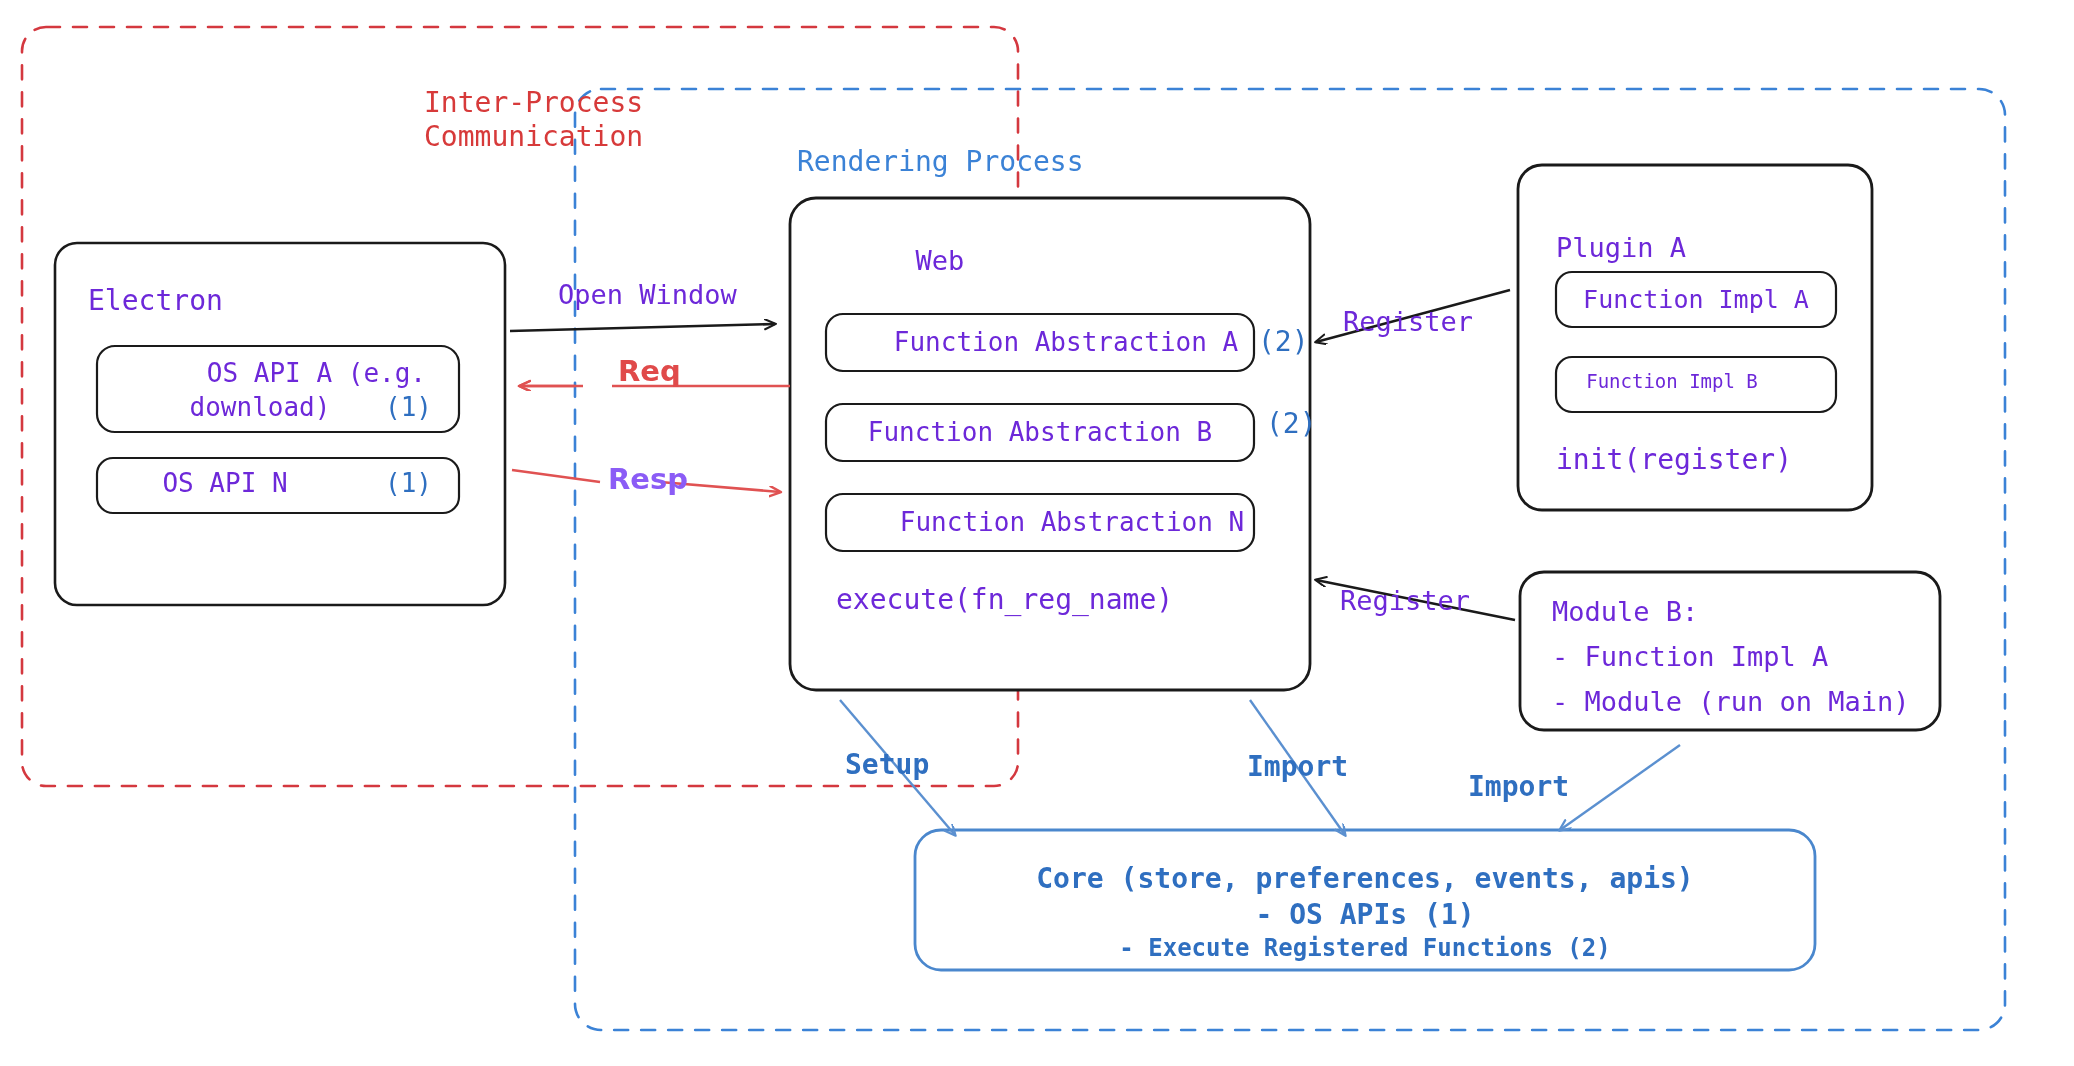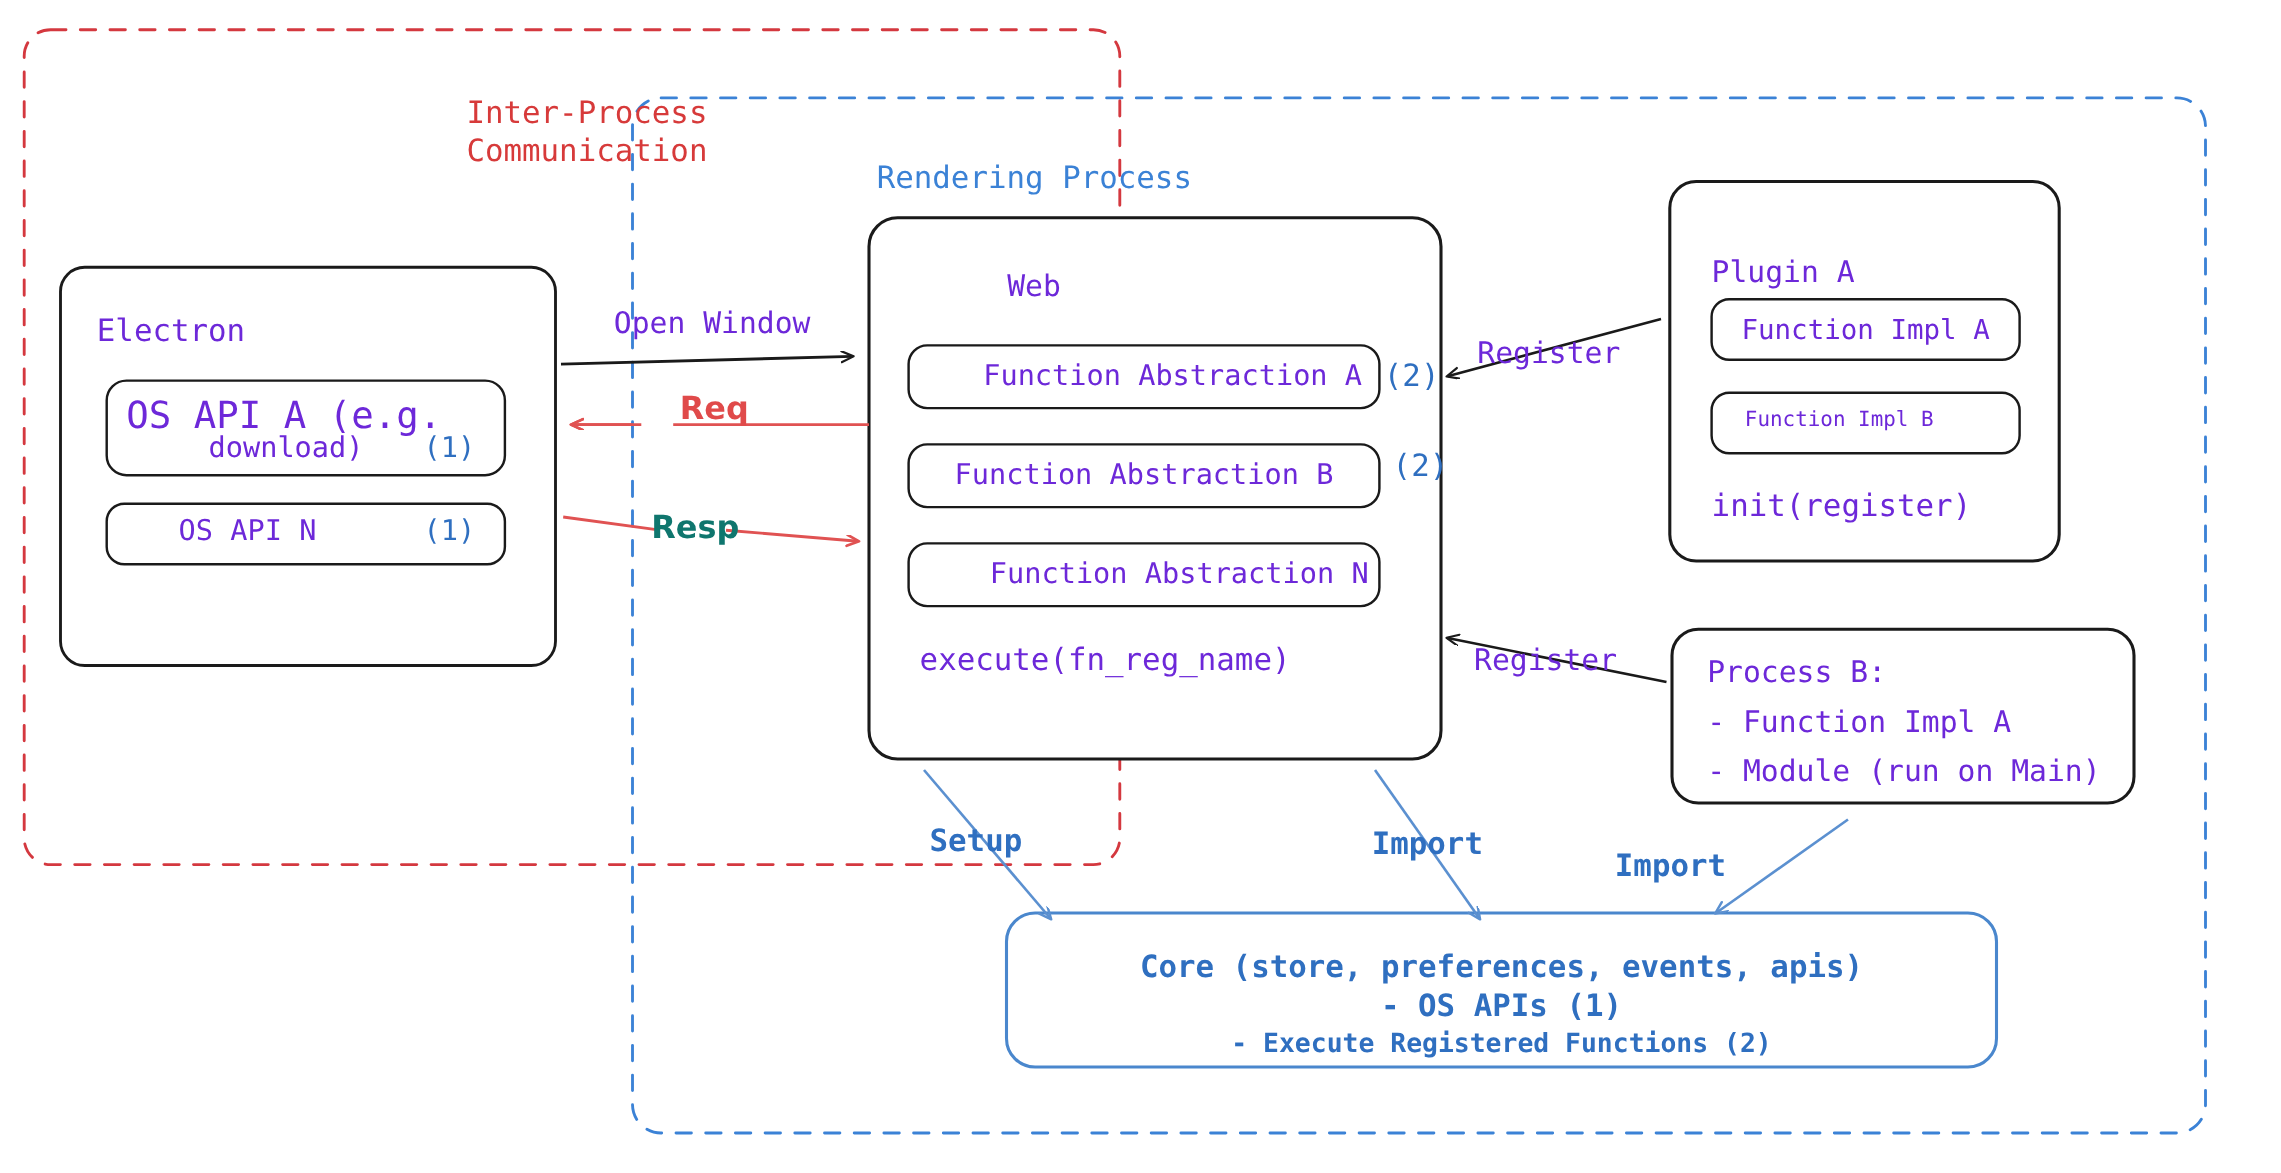--- a/index.html
+++ b/index.html
@@ -94,21 +94,21 @@
     <path d="M1680,745 L1560,830" fill="none" stroke="#5b90d0" stroke-width="2.4" marker-end="url(#arrHeadBlue)"></path>
   </svg>
 
   <div class="txt red-txt" style="left:424px; top:86px; font-size:28px;">Inter-Process</div>
   <div class="txt red-txt" style="left:424px; top:120px; font-size:28px;">Communication</div>
 
   <div class="txt" style="left:797px; top:145px; font-size:28px; color:#3b82d6;">Rendering Process</div>
 
   <div class="txt" style="left:88px; top:284px; font-size:28px;">Electron</div>
 
-  <div class="txt center" style="left:108px; top:358px; width:300px; font-size:34px;">OS API A (e.g.</div>
+  <div class="txt center" style="left:126px; top:358px; width:300px; font-size:26px;text-align:right;">OS API A (e.g.</div>
   <div class="txt center" style="left:110px; top:392px; width:300px; font-size:26px;">download)</div>
   <div class="txt blue-txt" style="left:385px; top:392px; font-size:26px;">(1)</div>
 
   <div class="txt center" style="left:110px; top:468px; width:230px; font-size:26px;">OS API N</div>
   <div class="txt blue-txt" style="left:385px; top:468px; font-size:26px;">(1)</div>
 
   <div class="txt center" style="left:790px; top:245px; width:300px; font-size:27px;">Web</div>
 
   <div class="txt center" style="left:826px; top:327px; width:480px; font-size:26px;">Function Abstraction A</div>
   <div class="txt blue-txt" style="left:1258px; top:325px; font-size:28px;">(2)</div>
@@ -118,33 +118,33 @@
 
   <div class="txt center" style="left:826px; top:507px; width:428px; font-size:26px;padding-left:32px;">Function Abstraction N</div>
 
   <div class="txt" style="left:836px; top:583px; font-size:28px;">execute(fn_reg_name)</div>
 
   <div class="txt" style="left:1556px; top:232px; font-size:27px;">Plugin A</div>
   <div class="txt center" style="left:1556px; top:285px; width:280px; font-size:25px;">Function Impl A</div>
   <div class="txt center" style="left:1556px; top:370px; width:232px; font-size:19px;">Function Impl B</div>
   <div class="txt" style="left:1556px; top:443px; font-size:28px;">init(register)</div>
 
-  <div class="txt" style="left:1552px; top:596px; font-size:27px;">Process B:</div>
+  <div class="txt" style="left:1552px; top:596px; font-size:27px;">Module B:</div>
   <div class="txt" style="left:1552px; top:641px; font-size:27px;text-align:right;">- Function Impl A</div>
   <div class="txt" style="left:1552px; top:686px; font-size:27px;">- Module (run on Main)</div>
 
   <div class="txt center blue-txt" style="left:915px; top:862px; width:900px; font-size:28px; font-weight:bold;">Core (store, preferences, events, apis)</div>
   <div class="txt center blue-txt" style="left:915px; top:898px; width:900px; font-size:28px; font-weight:bold;">- OS APIs (1)</div>
   <div class="txt center blue-txt" style="left:915px; top:934px; width:900px; font-size:24px; font-weight:bold;">- Execute Registered Functions (2)</div>
 
   <div class="txt" style="left:558px; top:279px; font-size:27px;">Open Window</div>
 
   <div class="txt sans" style="left:618px; top:354px; font-size:29px; color:#e04a4a;">Req</div>
 
-  <div class="txt sans" style="left:592px; top:462px; font-size:29px; color:#0f766e;">Resp</div>
+  <div class="txt sans" style="left:608px; top:462px; font-size:29px; color:#8b5cf6;">Resp</div>
 
   <div class="txt" style="left:1343px; top:306px; font-size:27px;">Register</div>
 
   <div class="txt" style="left:1340px; top:585px; font-size:27px;">Register</div>
 
   <div class="txt" style="left:845px; top:748px; font-size:28px; color:#2f6fc0; font-weight:bold;">Setup</div>
 
   <div class="txt" style="left:1247px; top:750px; font-size:28px; color:#2f6fc0; font-weight:bold;">Import</div>
 
   <div class="txt" style="left:1468px; top:770px; font-size:28px; color:#2f6fc0; font-weight:bold;">Import</div>

